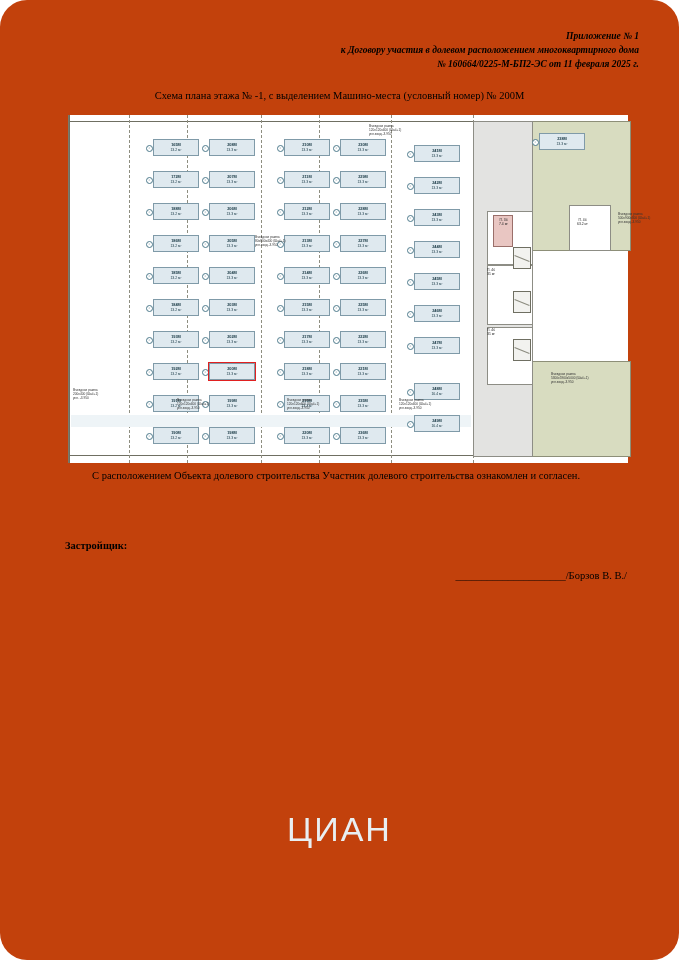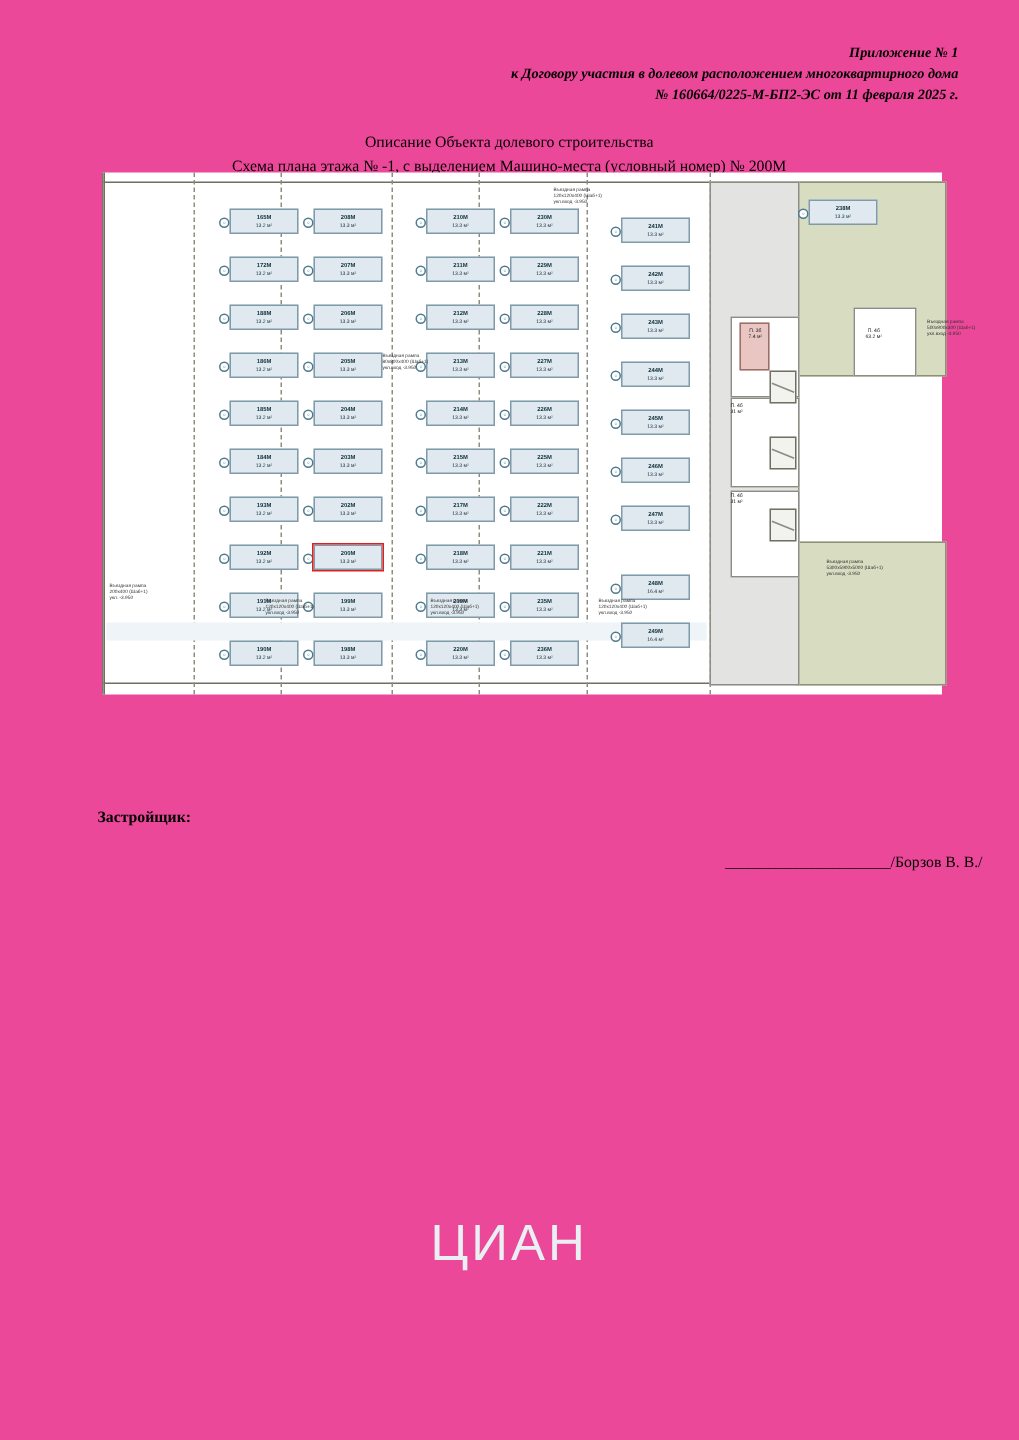--- a/index.html
+++ b/index.html
@@ -11,21 +11,22 @@
     width: 679px;
     height: 960px;
     position: relative;
     font-family: "Liberation Serif", serif;
     color: #000000;
     overflow: hidden;
   }
   .page {
     position: absolute;
     inset: 0;
-    background: #ec4899;
+    background: #c2410c;
+    border-radius: 27px;
   }
   
   .header {
     position: absolute;
     top: 30px;
     left: 0;
     right: 40px;
     text-align: right;
     font-style: italic;
     font-weight: bold;
@@ -187,21 +188,21 @@
     font-size: 10.5px;
   }
   .label-left {
     position: absolute;
     left: 65px;
     font-size: 10.5px;
     font-weight: bold;
   }
   .sign-line {
     position: absolute;
-    right: 24px;
+    right: 52px;
     font-size: 10.5px;
     white-space: nowrap;
   }
   .page-no {
     position: absolute;
     bottom: 35px;
     left: 0; right: 0;
     text-align: center;
     font-size: 10px;
   }
@@ -223,21 +224,20 @@
 
 <div class="page">
 
   <div class="header">
     <div>Приложение № 1</div>
     <div>к Договору участия в долевом расположением многоквартирного дома</div>
     <div>№ 160664/0225-М-БП2-ЭС от 11 февраля 2025 г.</div>
   </div>
 
   <div class="title-block">
-    <div>Описание Объекта долевого строительства</div>
     <div>Схема плана этажа № -1, с выделением Машино-места (условный номер) № 200М</div>
   </div>
 
   <div class="plan">
     <div class="plan-inner" id="plan-inner">
 
       <div class="hline" style="top:6px;"></div>
       <div class="hline" style="top:340px;"></div>
       <div class="vline solid" style="left:0px;"></div>
       <div class="vline" style="left:60px;"></div>
@@ -540,20 +540,21 @@
 7.4 м²</div>
         <div class="room-note" style="left: 418px; top: 153px; white-space: pre;">П. 4б
 31 м²</div>
         <div class="room-note" style="left: 418px; top: 213px; white-space: pre;">П. 4б
 31 м²</div>
         <div class="room-note" style="left: 508px; top: 103px; white-space: pre;">П. 4б
 63.2 м²</div>
       </div>
   </div>
 
+  <div class="para indent" style="top:468px;">С расположением Объекта долевого строительства Участник долевого строительства ознакомлен и согласен.</div>
 
 
   <div class="label-left" style="top:540px;">Застройщик:</div>
 
   <div class="sign-line" style="top:570px;">_____________________/Борзов В. В./</div>
 
   <div class="watermark">ЦИАН</div>
 
 
 </div>

